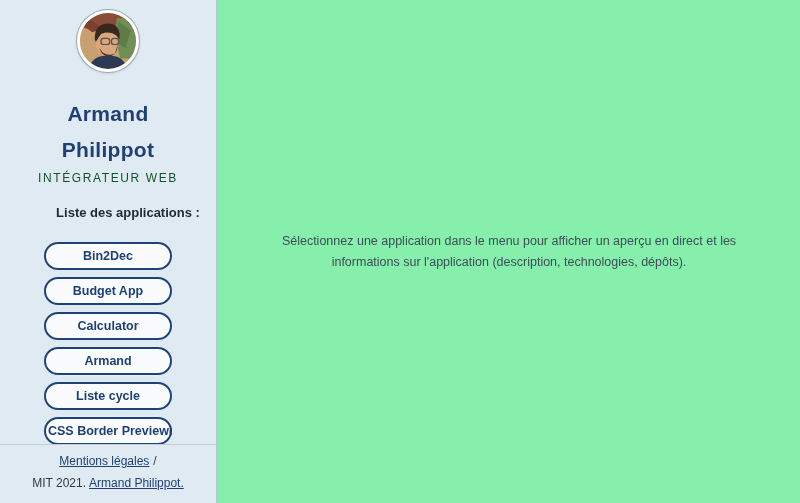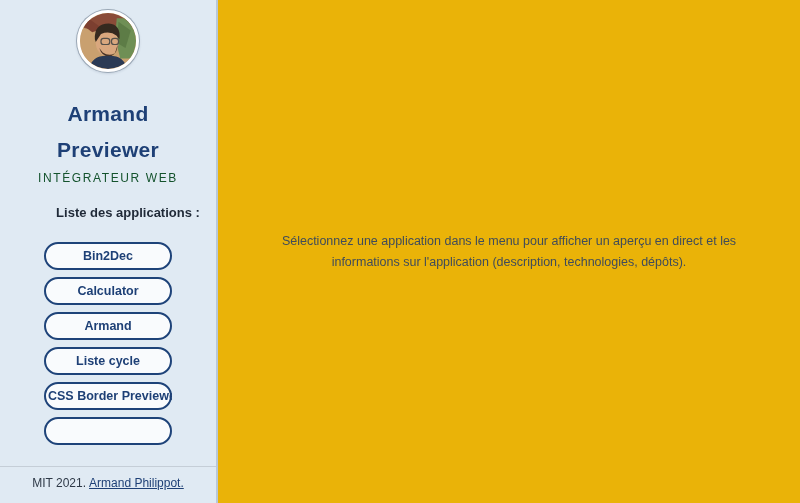--- a/index.html
+++ b/index.html
@@ -102,21 +102,21 @@
     text-decoration: underline;
     cursor: pointer;
   }
   .footer-sep { color: #333e4c; margin-left: 4px; }
   .license-text { margin-right: 3px; text-align: right; }
 
   
   .main {
     flex: 1 1 auto;
     height: 100%;
-    background: #eab308;
+    background: #86efac;
     display: flex;
     align-items: center;
     justify-content: center;
   }
   .placeholder-text {
     max-width: 470px;
     text-align: center;
     font-size: 12.5px;
     line-height: 21px;
     color: #404c5a;
@@ -147,37 +147,41 @@
           <path d="M22 40 Q26 52 36 49 Q43 46 43 36 L40 46 Q33 50 26 45 Z" fill="#4a3426"></path>
           <rect x="24" y="29" width="10" height="7" rx="3" fill="none" stroke="#55504a" stroke-width="1.4"></rect>
           <rect x="36" y="29" width="8" height="7" rx="3" fill="none" stroke="#55504a" stroke-width="1.4"></rect>
           <path d="M10 64 Q14 48 32 49 Q50 48 54 64 Z" fill="#2b3a55"></path>
         </g>
       </svg>
     </div>
 
     <h1 class="site-title">
       <span>Armand</span>
-      <span>Previewer</span>
+      <span>Philippot</span>
     </h1>
 
     <p class="subtitle">INTÉGRATEUR WEB</p>
 
     <h2 class="apps-heading">Liste des applications :</h2>
 
     <nav class="app-list">
       <button class="app-btn">Bin2Dec</button>
+      <button class="app-btn">Budget App</button>
       <button class="app-btn">Calculator</button>
       <button class="app-btn">Armand</button>
       <button class="app-btn">Liste cycle</button>
       <button class="app-btn">CSS Border Previewer</button>
       <button class="app-btn" aria-hidden="true"></button>
     </nav>
 
     <footer class="sidebar-footer">
+      <div class="footer-line">
+        <a class="footer-link">Mentions légales</a><span class="footer-sep">/</span>
+      </div>
       <div class="footer-line">
         <span class="license-text">MIT 2021.</span><a class="footer-link">Armand Philippot.</a>
       </div>
     </footer>
 
   </aside>
 
   <main class="main">
     <p class="placeholder-text">Sélectionnez une application dans le menu pour afficher un aperçu en direct et les informations sur l'application (description, technologies, dépôts).</p>
   </main>

